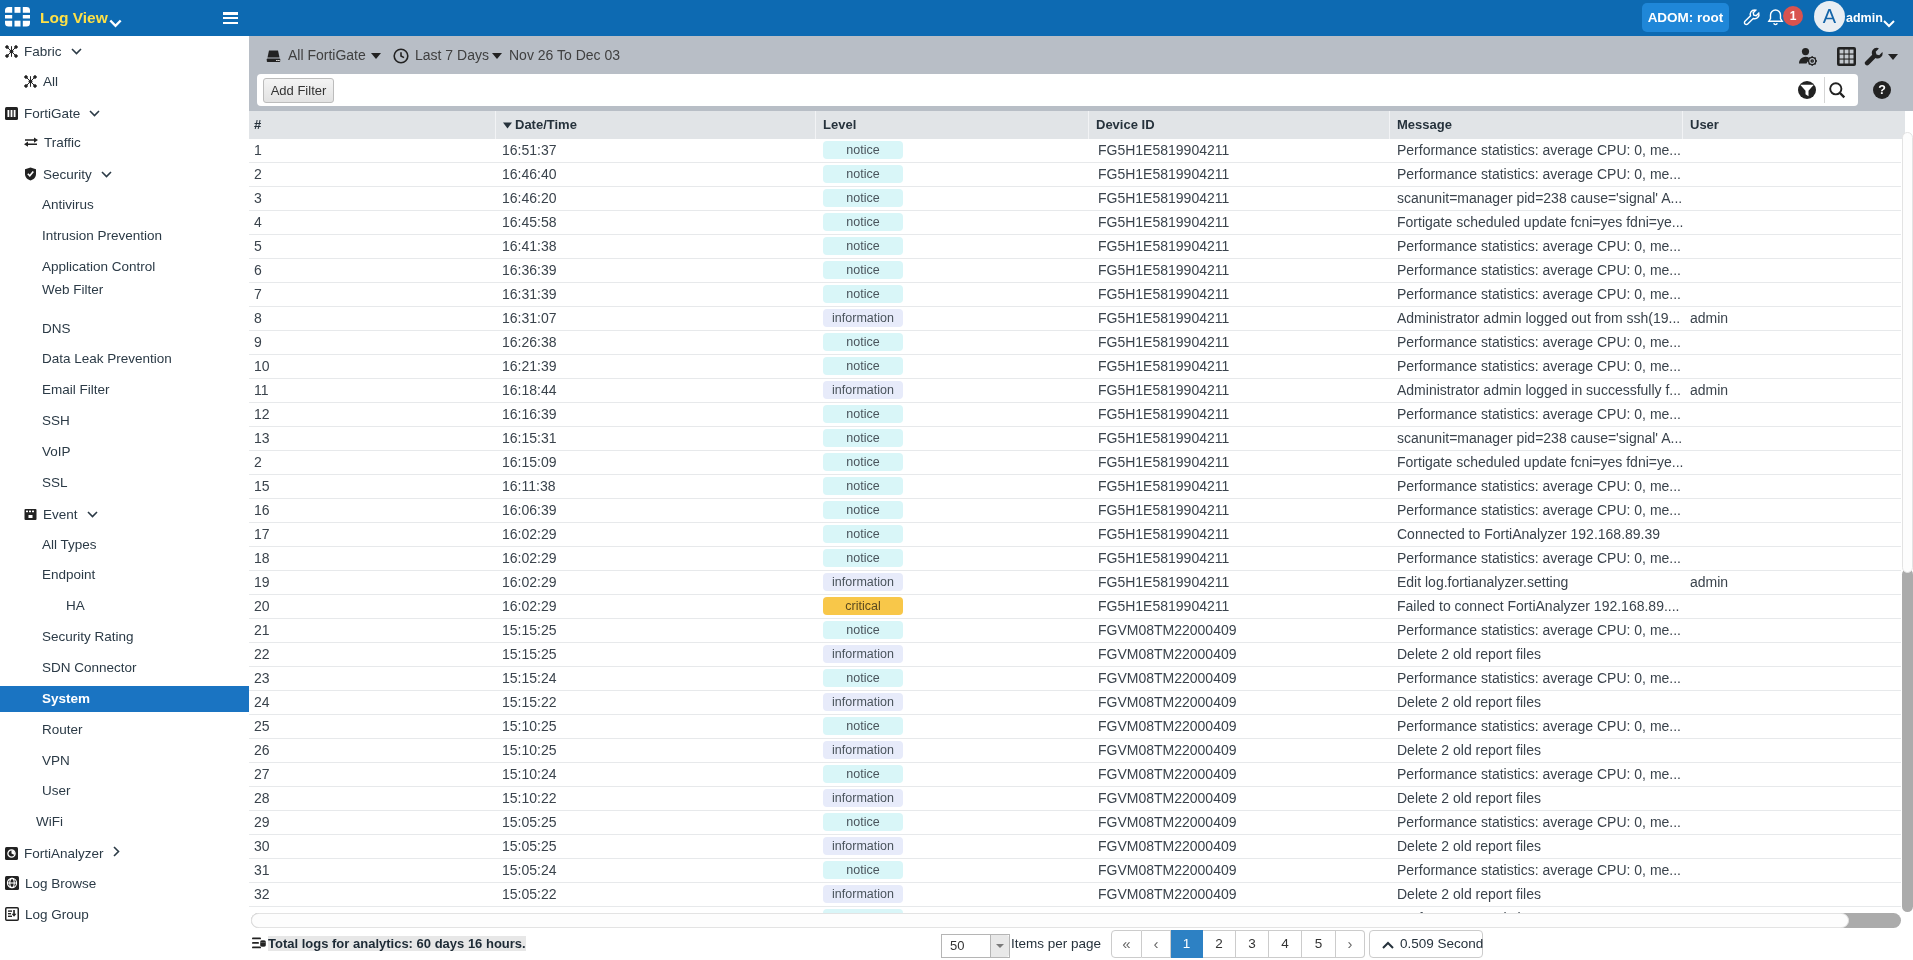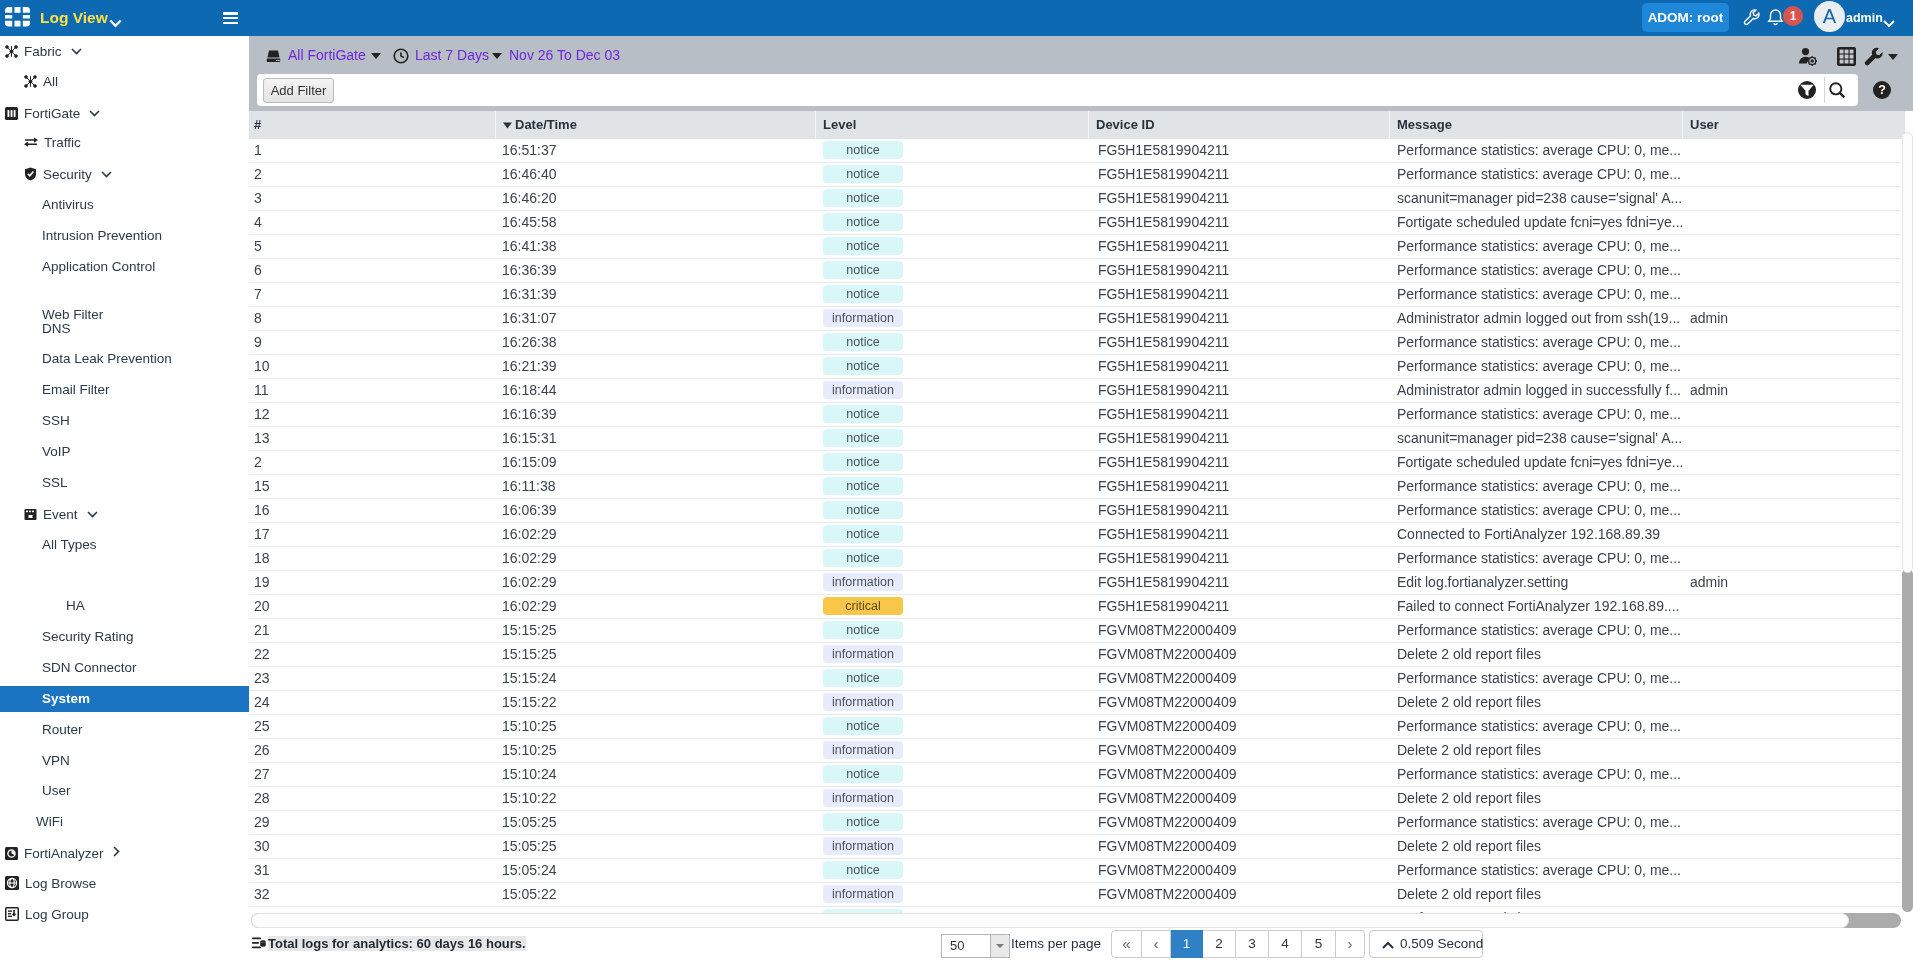--- a/index.html
+++ b/index.html
@@ -30,21 +30,21 @@
 #sidebar { position:absolute; left:0; top:36px; width:249px; height:924px; background:#fff; }
 .nav { position:absolute; left:0; width:249px; height:30.8px; line-height:30.8px;
   font-size:13.5px; color:#2b3a46; white-space:nowrap; }
 .nav .noff { display:inline-block; }
 .nav.sel { height:26px; line-height:26px; margin-top:2.4px; background:#1a74c2; color:#fff; font-weight:bold; }
 .nico { display:inline-block; vertical-align:-2px; margin-right:6px; }
 .nch { display:inline-block; margin-left:9px; vertical-align:1px; }
 
 
 #toolbar { position:absolute; left:249px; top:36px; width:1664px; height:75px; background:#b8bec6; }
-.titem { position:absolute; top:0; height:38px; line-height:38px; font-size:14px; color:#6d28d9; }
+.titem { position:absolute; top:0; height:38px; line-height:38px; font-size:14px; color:#404040; }
 #filterbox { position:absolute; left:8px; top:38px; width:1601px; height:32px; background:#fff; border-radius:4px; }
 #addfilter { position:absolute; left:6px; top:4px; width:71px; height:25px;
   background:linear-gradient(#f4f4f4,#e2e2e2);
   border:1px solid #bcbcbc; border-radius:3px; font-size:13px; color:#333; text-align:center; line-height:23px; }
 #fsep { position:absolute; left:1567px; top:3px; width:1px; height:26px; background:#d5d5d5; }
 .tbicon { position:absolute; top:47px; }
 
 
 #thead { position:absolute; left:249px; top:111px; width:1656px; height:28px; background:#e1e4e7; }
 #thead .hc { position:absolute; top:0; height:28px; line-height:28px; font-size:13px; font-weight:bold;
@@ -177,37 +177,38 @@
           </svg></span><span class="ntx">Traffic</span></span></div>
 <div class="nav" style="top:123.3px"><span class="noff" style="padding-left:24px"><span class="nico"><svg width="13" height="14" viewBox="0 0 13 14">
             <path d="M6.5 0.5 L12 2.3 V7 C12 10.5 9.5 12.6 6.5 13.5 C3.5 12.6 1 10.5 1 7 V2.3 Z" fill="#222"></path>
             <path d="M3.8 6.8 L5.8 8.8 L9.3 4.6" stroke="#fff" stroke-width="1.6" fill="none"></path>
           </svg></span><span class="ntx">Security</span><span class="nch"><svg width="11" height="7" viewBox="0 0 11 7">
             <polyline points="1,1 5.5,5.5 10,1" fill="none" stroke="#2b3a46" stroke-width="1.6"></polyline>
           </svg></span></span></div>
 <div class="nav" style="top:154.2px"><span class="noff" style="padding-left:42px"><span class="ntx">Antivirus</span></span></div>
 <div class="nav" style="top:185.0px"><span class="noff" style="padding-left:42px"><span class="ntx">Intrusion Prevention</span></span></div>
 <div class="nav" style="top:215.9px"><span class="noff" style="padding-left:42px"><span class="ntx">Application Control</span></span></div>
-<div class="nav" style="top:264px"><span class="noff" style="padding-left:42px"><span class="ntx">Web Filter</span></span></div>
+<div class="nav" style="top:239px"><span class="noff" style="padding-left:42px"><span class="ntx">Web Filter</span></span></div>
 <div class="nav" style="top:277.6px"><span class="noff" style="padding-left:42px"><span class="ntx">DNS</span></span></div>
 <div class="nav" style="top:308.4px"><span class="noff" style="padding-left:42px"><span class="ntx">Data Leak Prevention</span></span></div>
 <div class="nav" style="top:339.3px"><span class="noff" style="padding-left:42px"><span class="ntx">Email Filter</span></span></div>
 <div class="nav" style="top:370.2px"><span class="noff" style="padding-left:42px"><span class="ntx">SSH</span></span></div>
 <div class="nav" style="top:401.0px"><span class="noff" style="padding-left:42px"><span class="ntx">VoIP</span></span></div>
 <div class="nav" style="top:431.9px"><span class="noff" style="padding-left:42px"><span class="ntx">SSL</span></span></div>
 <div class="nav" style="top:462.7px"><span class="noff" style="padding-left:24px"><span class="nico"><svg width="13" height="13" viewBox="0 0 13 13">
             <rect x="0.5" y="1" width="12" height="11" rx="1" fill="#222"></rect>
             <rect x="2" y="2.6" width="2" height="1.6" fill="#fff"></rect>
             <rect x="5" y="2.6" width="2" height="1.6" fill="#fff"></rect>
             <rect x="8" y="2.6" width="2" height="1.6" fill="#fff"></rect>
             <rect x="4.5" y="7" width="4" height="3" fill="#fff"></rect>
           </svg></span><span class="ntx">Event</span><span class="nch"><svg width="11" height="7" viewBox="0 0 11 7">
             <polyline points="1,1 5.5,5.5 10,1" fill="none" stroke="#2b3a46" stroke-width="1.6"></polyline>
           </svg></span></span></div>
 <div class="nav" style="top:493.6px"><span class="noff" style="padding-left:42px"><span class="ntx">All Types</span></span></div>
+<div class="nav" style="top:524.4px"><span class="noff" style="padding-left:42px"><span class="ntx">Endpoint</span></span></div>
 <div class="nav" style="top:555.3px"><span class="noff" style="padding-left:66px"><span class="ntx">HA</span></span></div>
 <div class="nav" style="top:586.2px"><span class="noff" style="padding-left:42px"><span class="ntx">Security Rating</span></span></div>
 <div class="nav" style="top:617.0px"><span class="noff" style="padding-left:42px"><span class="ntx">SDN Connector</span></span></div>
 <div class="nav sel" style="top:647.9px"><span class="noff" style="padding-left:42px"><span class="ntx">System</span></span></div>
 <div class="nav" style="top:678.7px"><span class="noff" style="padding-left:42px"><span class="ntx">Router</span></span></div>
 <div class="nav" style="top:709.6px"><span class="noff" style="padding-left:42px"><span class="ntx">VPN</span></span></div>
 <div class="nav" style="top:740.4px"><span class="noff" style="padding-left:42px"><span class="ntx">User</span></span></div>
 <div class="nav" style="top:771.3px"><span class="noff" style="padding-left:36px"><span class="ntx">WiFi</span></span></div>
 <div class="nav" style="top:802.2px"><span class="noff" style="padding-left:5px"><span class="nico"><svg width="13" height="13" viewBox="0 0 13 13">
             <rect x="0" y="0" width="13" height="13" rx="1.5" fill="#222"></rect>

